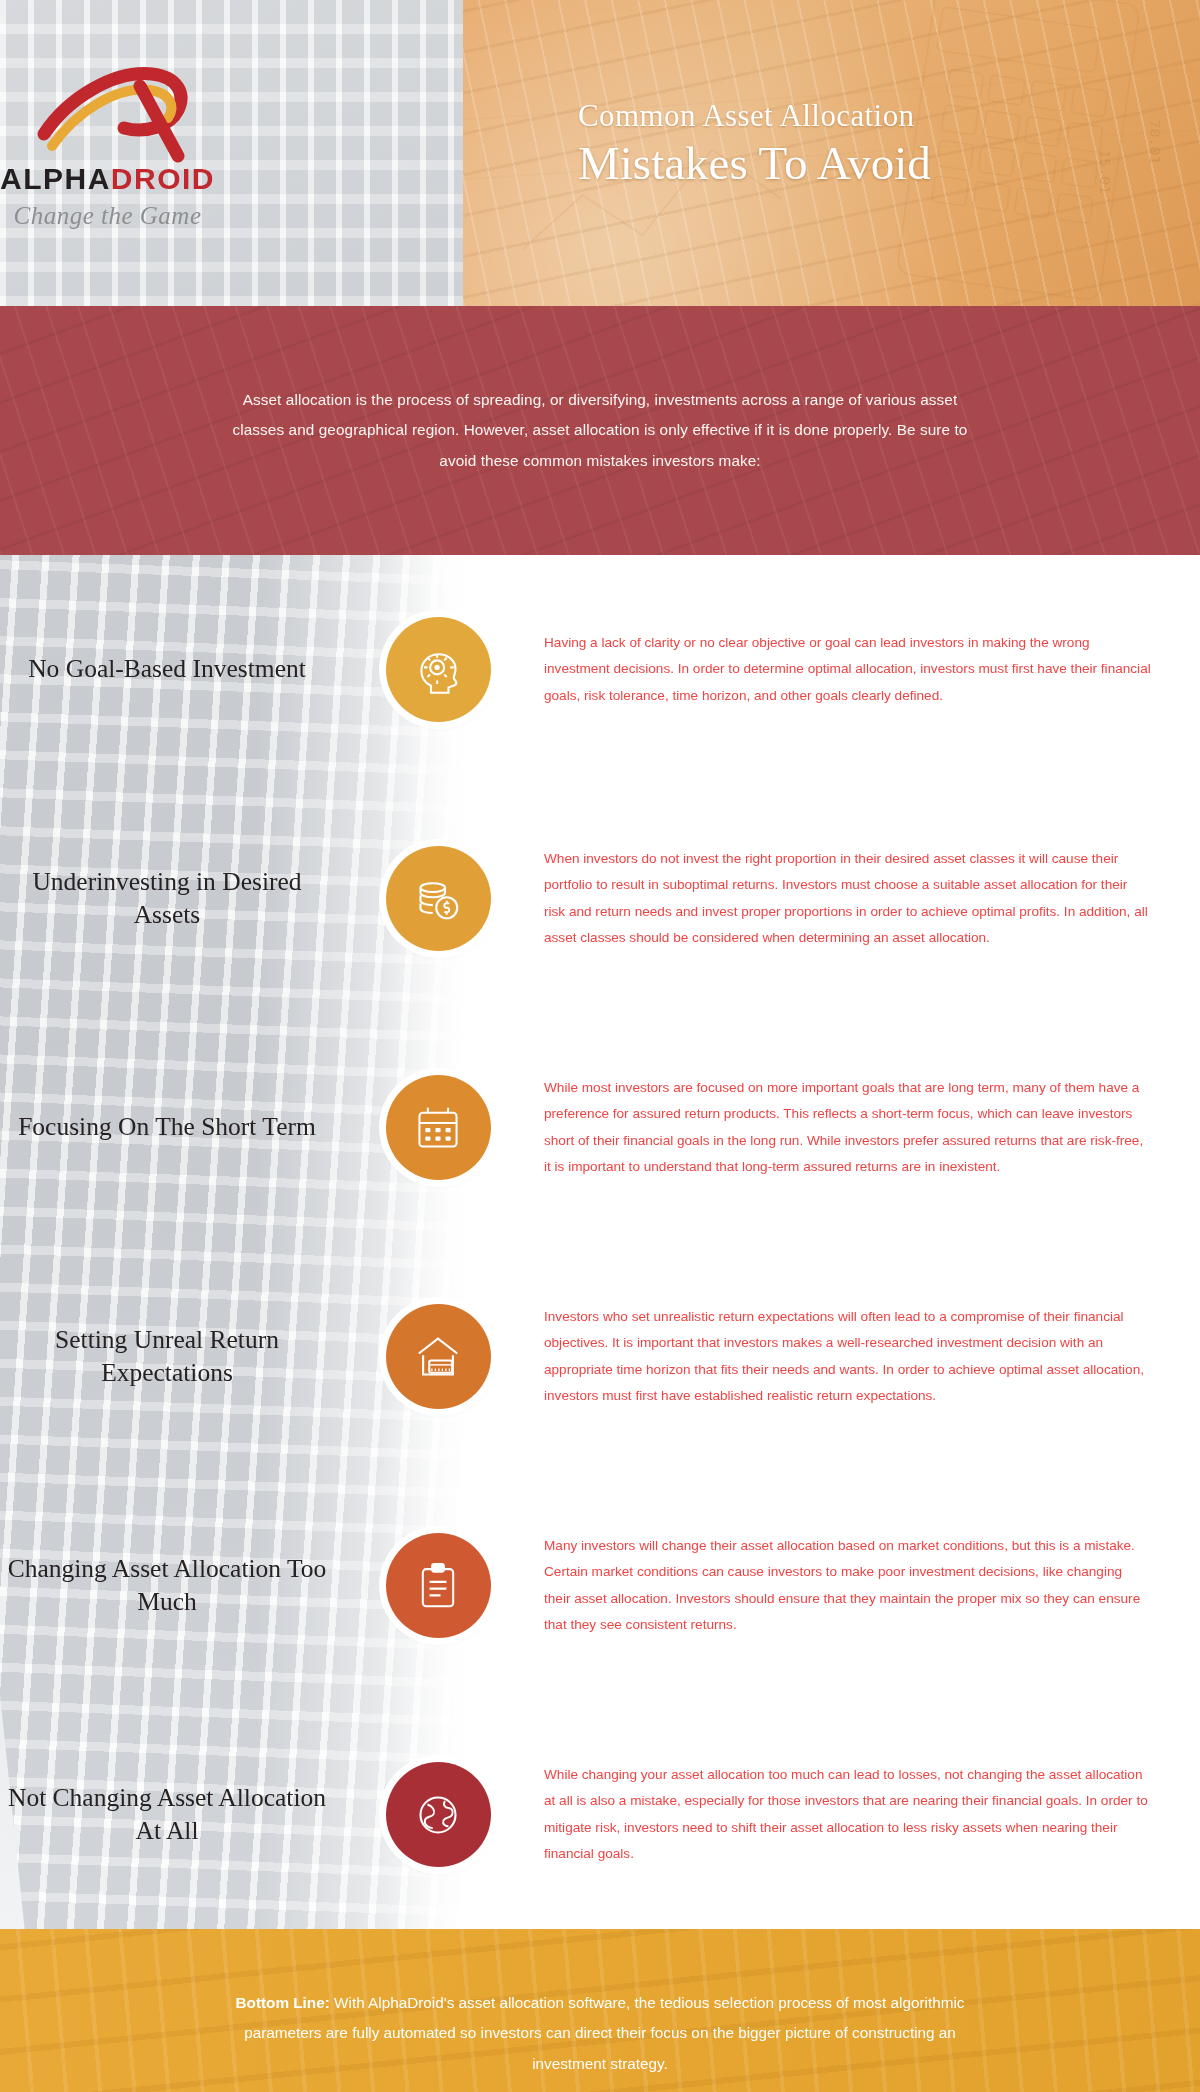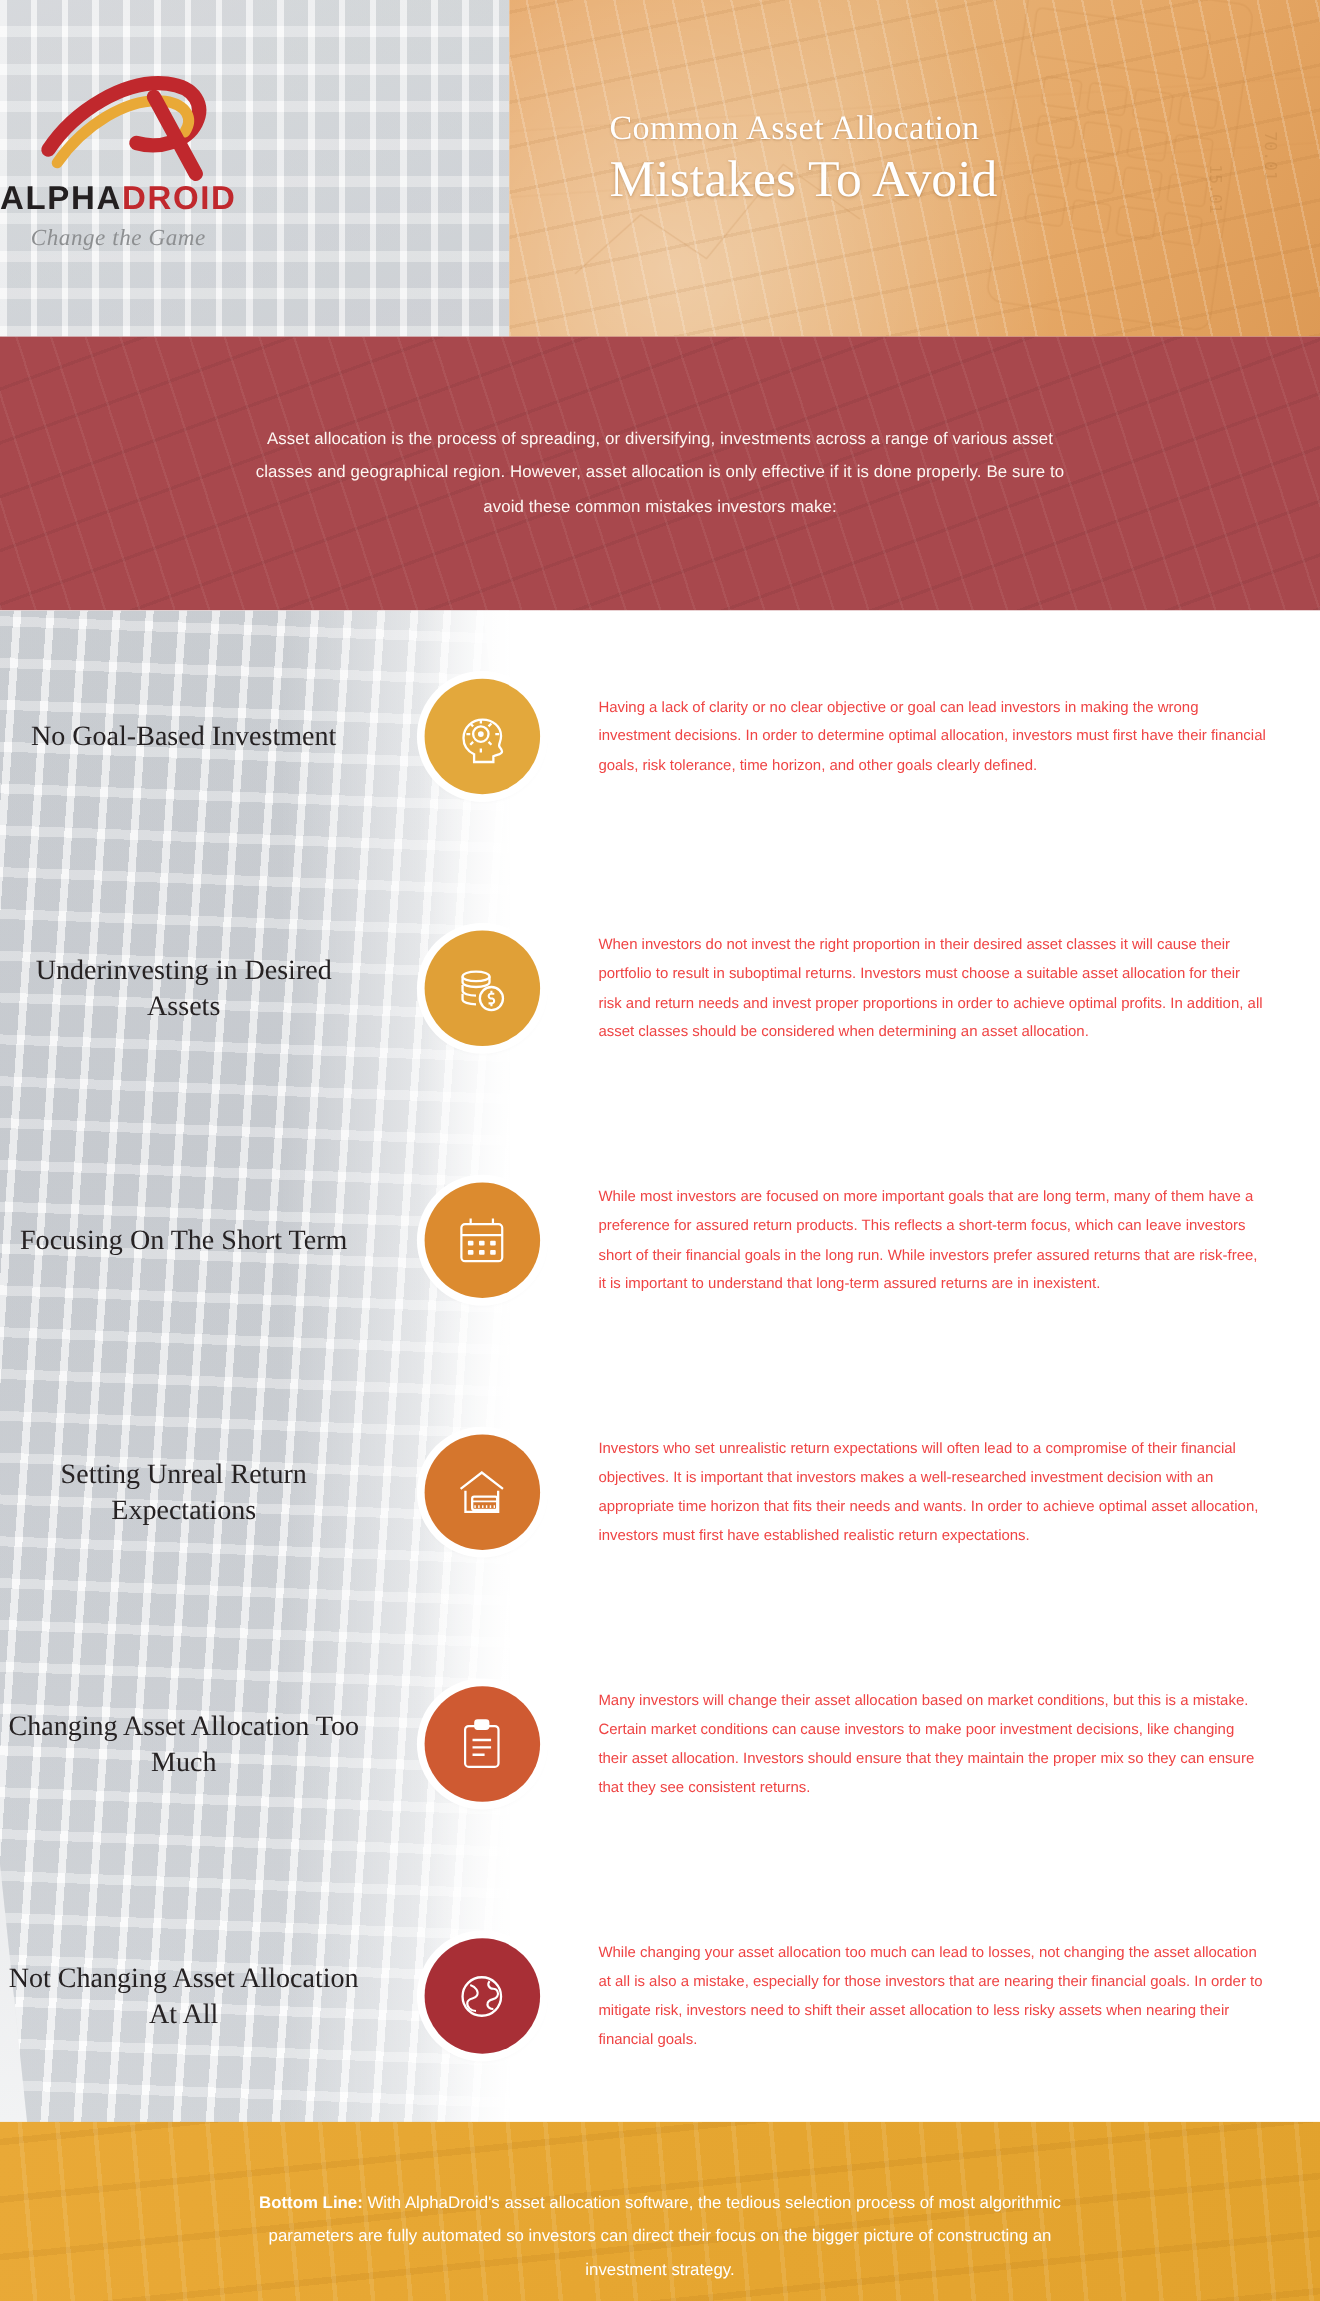--- a/index.html
+++ b/index.html
@@ -59,21 +59,21 @@
     font-size: 30px;
     letter-spacing: 1.5px;
     font-weight: bold;
     color: #231f20;
   }
   .logo-text .red { color: #c0282d; }
   .logo-tag {
     margin-top: 6px;
     font-family: "Liberation Serif", serif;
     font-style: italic;
-    font-size: 21px;
+    font-size: 25px;
     color: #8d8f91;
     letter-spacing: .5px;
   }
 
   .header-right {
     flex: 1;
     position: relative;
     overflow: hidden;
     background: linear-gradient(120deg,#e7a96a 0%, #e7b277 38%, #e5a765 70%, #dd9a55 100%);
   }
@@ -89,20 +89,21 @@
   .calc-deco {
     position: absolute;
     inset: 0;
     opacity: .35;
   }
   .header-title {
     position: relative;
     z-index: 3;
     padding: 98px 0 0 91px;
     color: #ffffff;
+    margin-left: 24px;
   }
   .header-title .line1 {
     font-family: "Liberation Serif", serif;
     font-size: 31px;
     letter-spacing: .4px;
     line-height: 1.15;
     text-shadow: 0 1px 2px rgba(120,70,20,.35);
   }
   .header-title .line2 {
     font-family: "Liberation Serif", serif;

